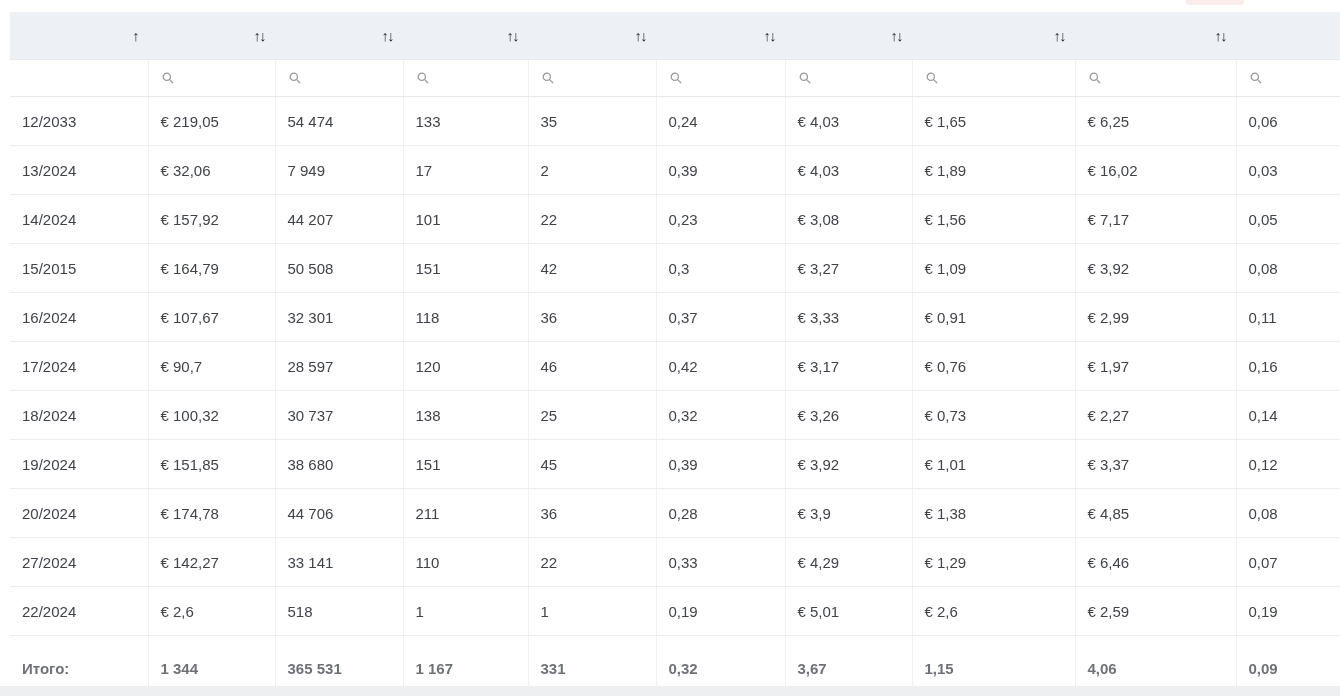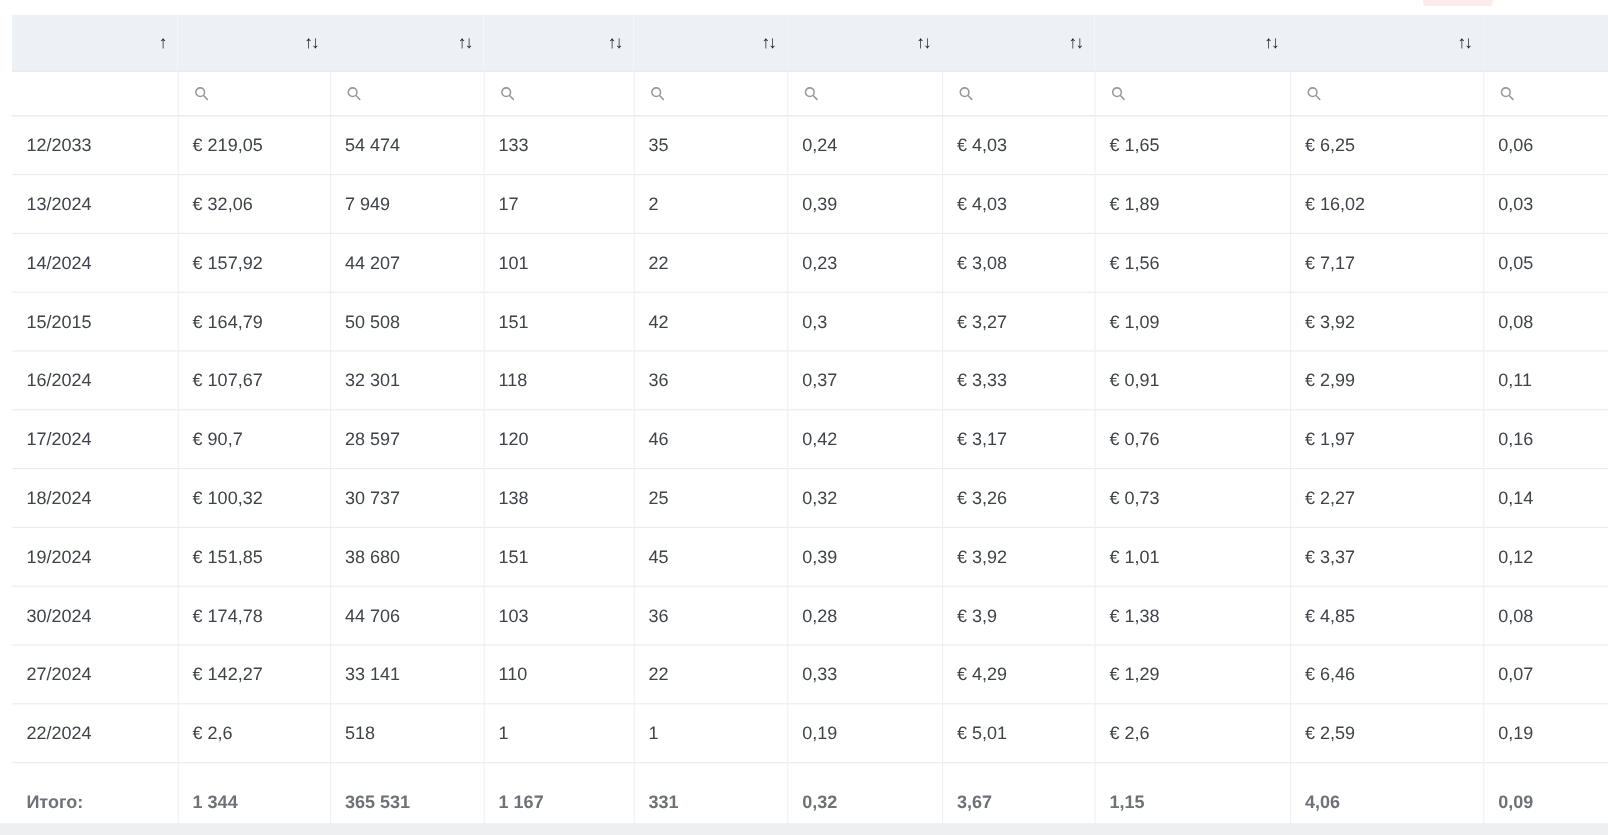--- a/index.html
+++ b/index.html
@@ -288,24 +288,24 @@
           <td>38 680</td>
           <td>151</td>
           <td>45</td>
           <td>0,39</td>
           <td>€ 3,92</td>
           <td>€ 1,01</td>
           <td>€ 3,37</td>
           <td>0,12</td>
         </tr>
         <tr>
-          <td>30/2024</td>
+          <td>20/2024</td>
           <td>€ 174,78</td>
           <td>44 706</td>
-          <td>103</td>
+          <td>211</td>
           <td>36</td>
           <td>0,28</td>
           <td>€ 3,9</td>
           <td>€ 1,38</td>
           <td>€ 4,85</td>
           <td>0,08</td>
         </tr>
         <tr>
           <td>27/2024</td>
           <td>€ 142,27</td>

